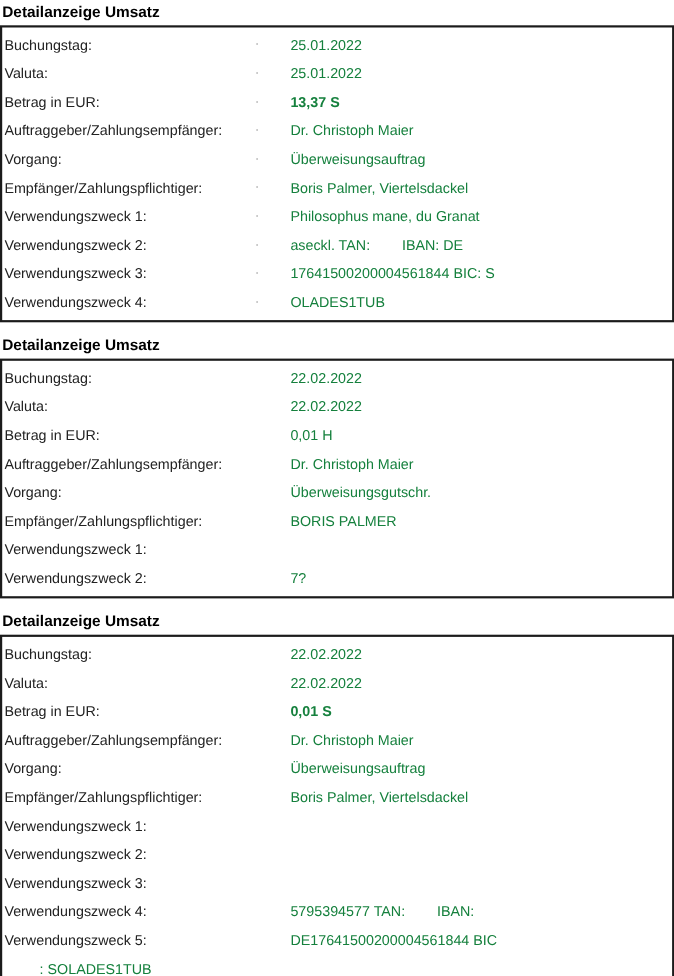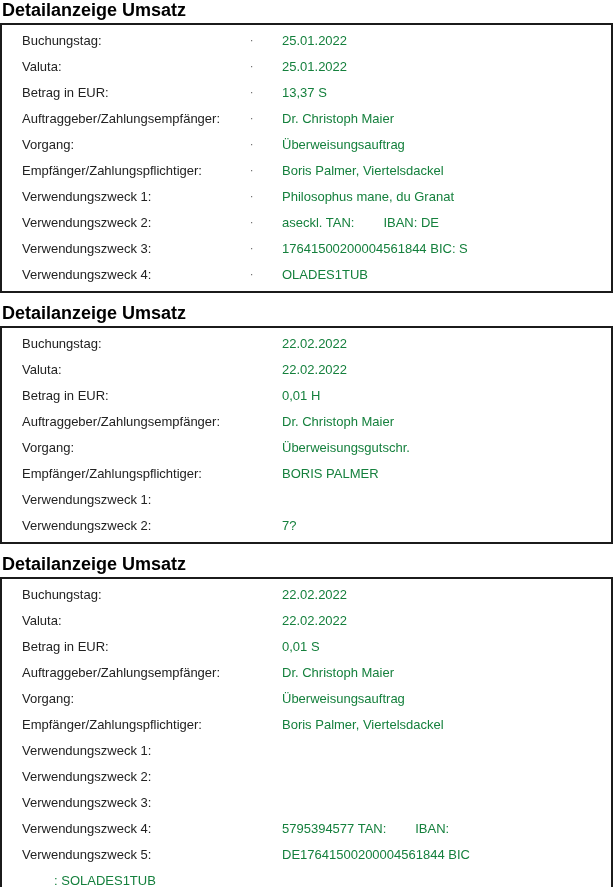--- a/index.html
+++ b/index.html
@@ -8,21 +8,21 @@
     background: #ffffff;
     width: 613px;
     font-family: "Liberation Sans", "DejaVu Sans", sans-serif;
     color: #1c1c1c;
   }
   .page {
     width: 613px;
     box-sizing: border-box;
   }
   .section-title {
-    font-size: 18px;
+    font-size: 14px;
     font-weight: bold;
     color: #000000;
     margin: 0;
     padding: 2px 0 0 2px;
     line-height: 16px;
     height: 16px;
   }
   .section-title.gap {
     margin-top: 10px;
   }
@@ -30,21 +30,21 @@
     margin-top: 5px;
     border: 2px solid #1b1b1b;
     background: #ffffff;
     padding: 2px 0 4px 0;
     box-sizing: border-box;
   }
   .row {
     height: 26px;
     display: flex;
     align-items: center;
-    padding-left: 20px;
+    padding-left: 2px;
   }
   .lbl {
     width: 228px;
     flex: 0 0 228px;
     font-size: 13px;
     color: #222222;
     white-space: nowrap;
     overflow: hidden;
   }
   .sep {
@@ -53,21 +53,21 @@
     font-size: 10px;
     color: #555555;
     text-align: left;
   }
   .val {
     font-size: 13px;
     color: #15803d;
     white-space: pre-wrap;
   }
   .val.bold {
-    font-weight: normal;
+    font-weight: bold;
   }
 </style>
 </head>
 <body>
 
 <div class="page">
 
   <h2 class="section-title">Detailanzeige Umsatz</h2>
   <div class="detail-box">
     <div class="row">

